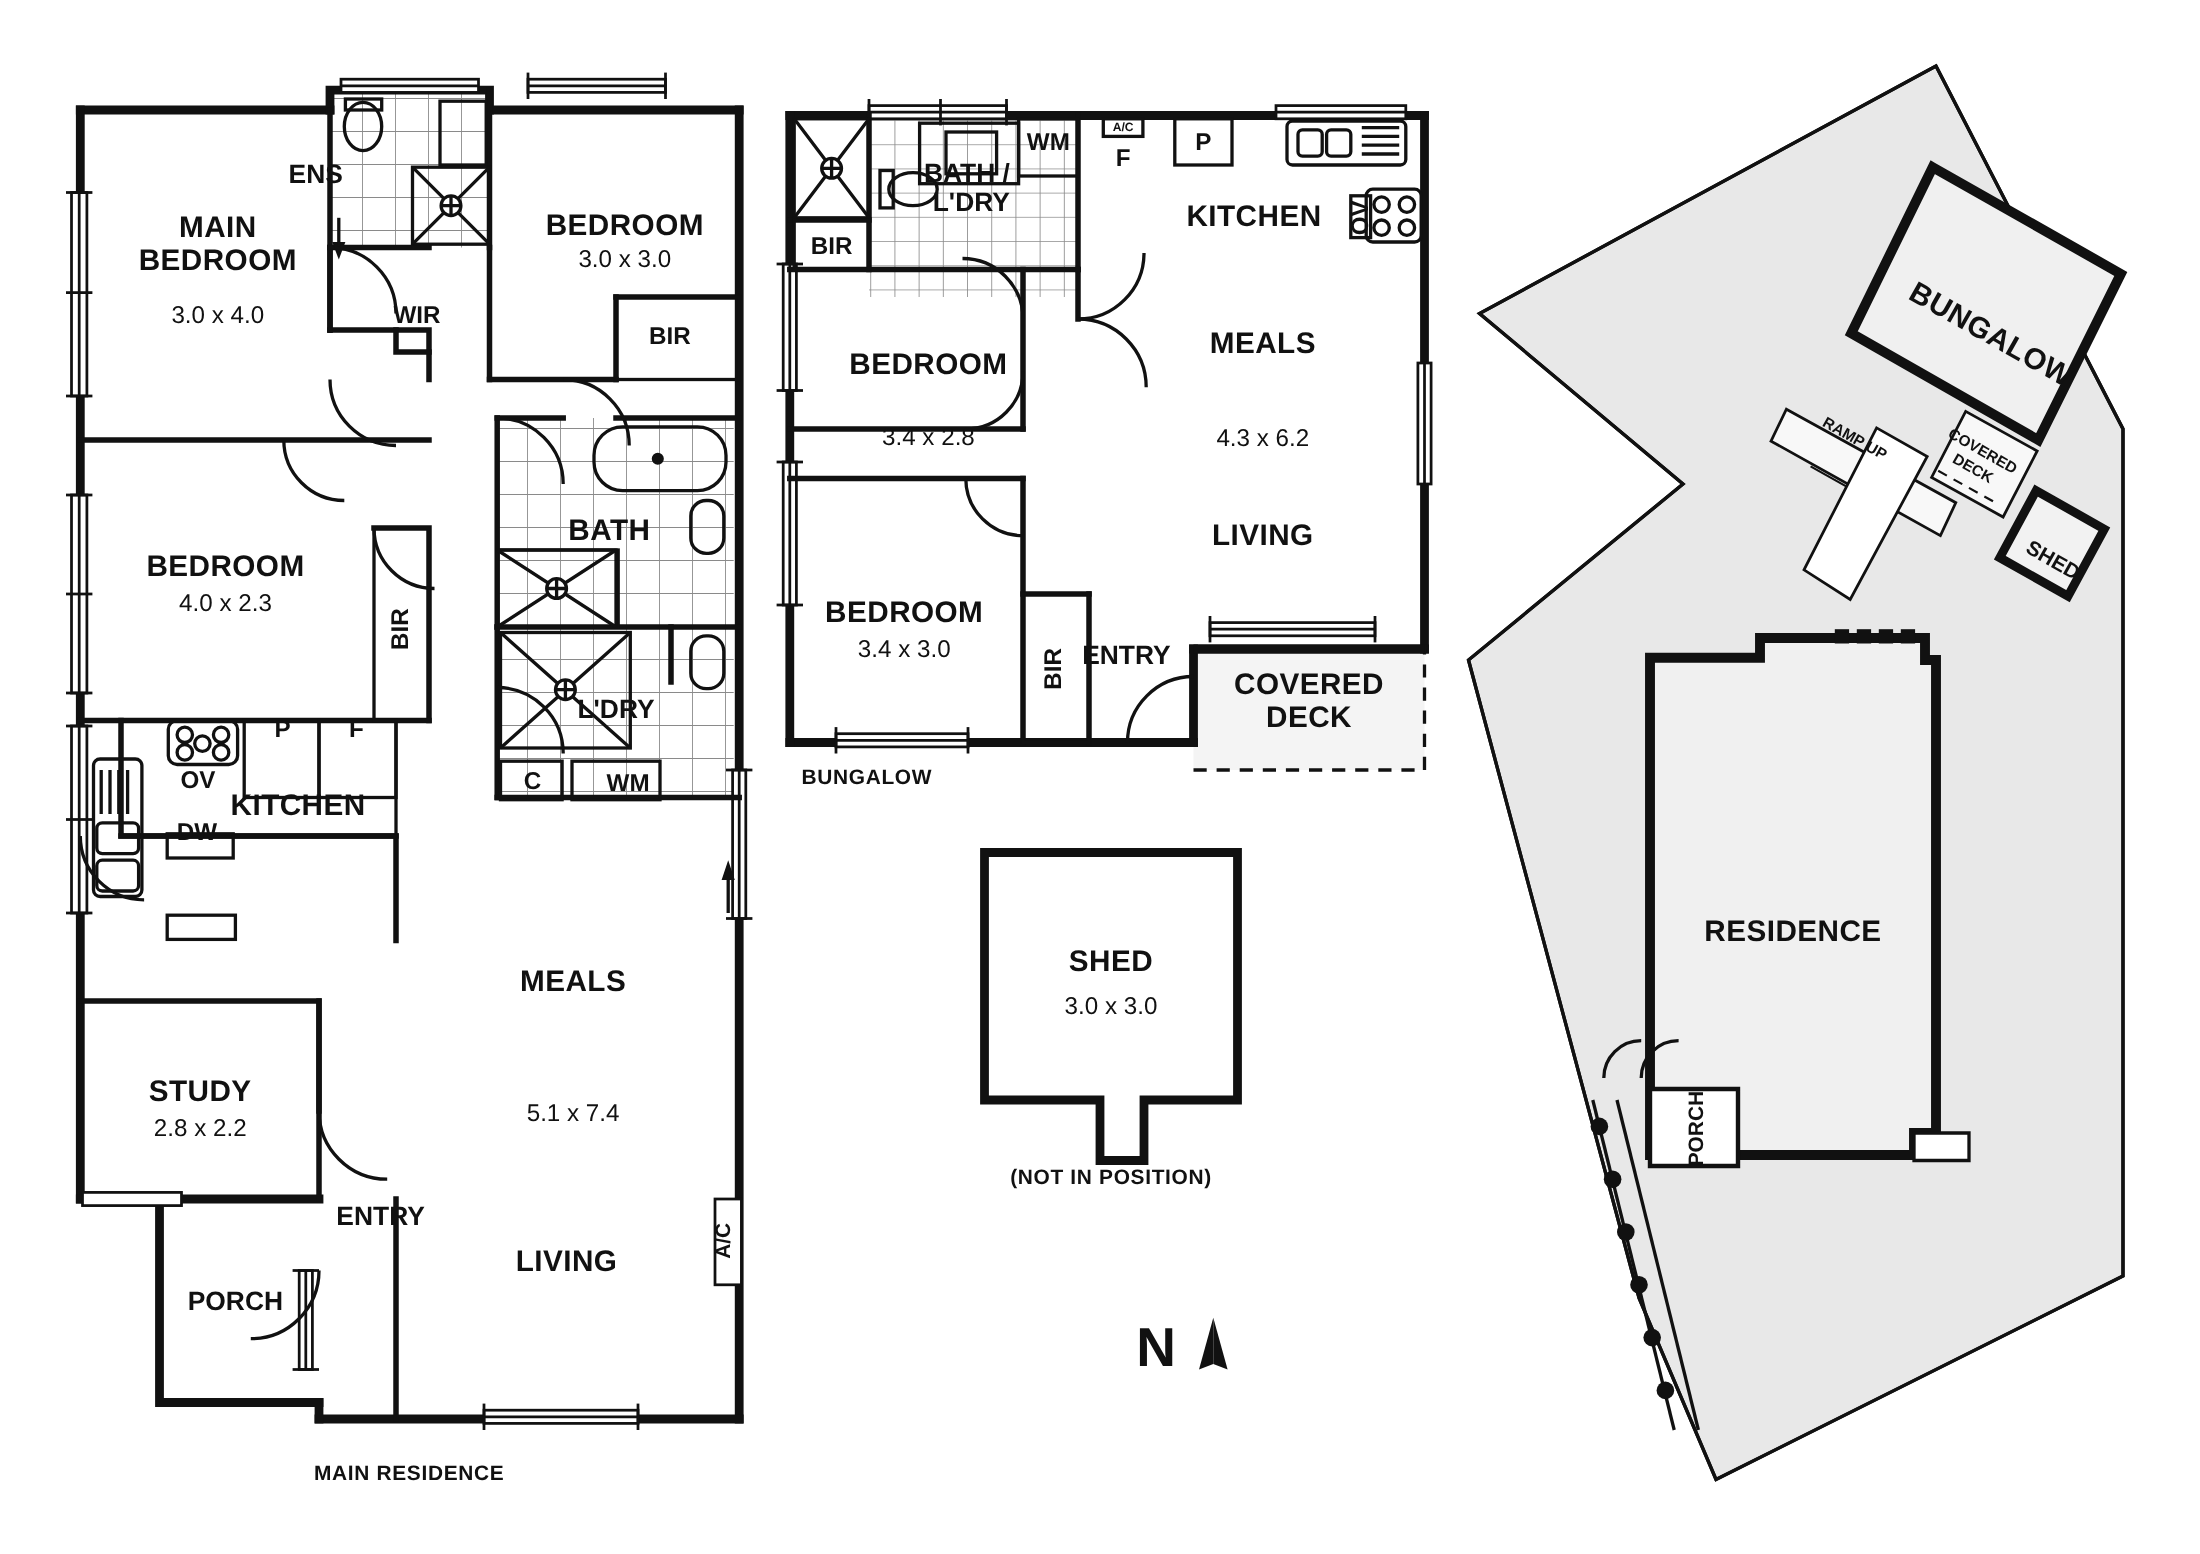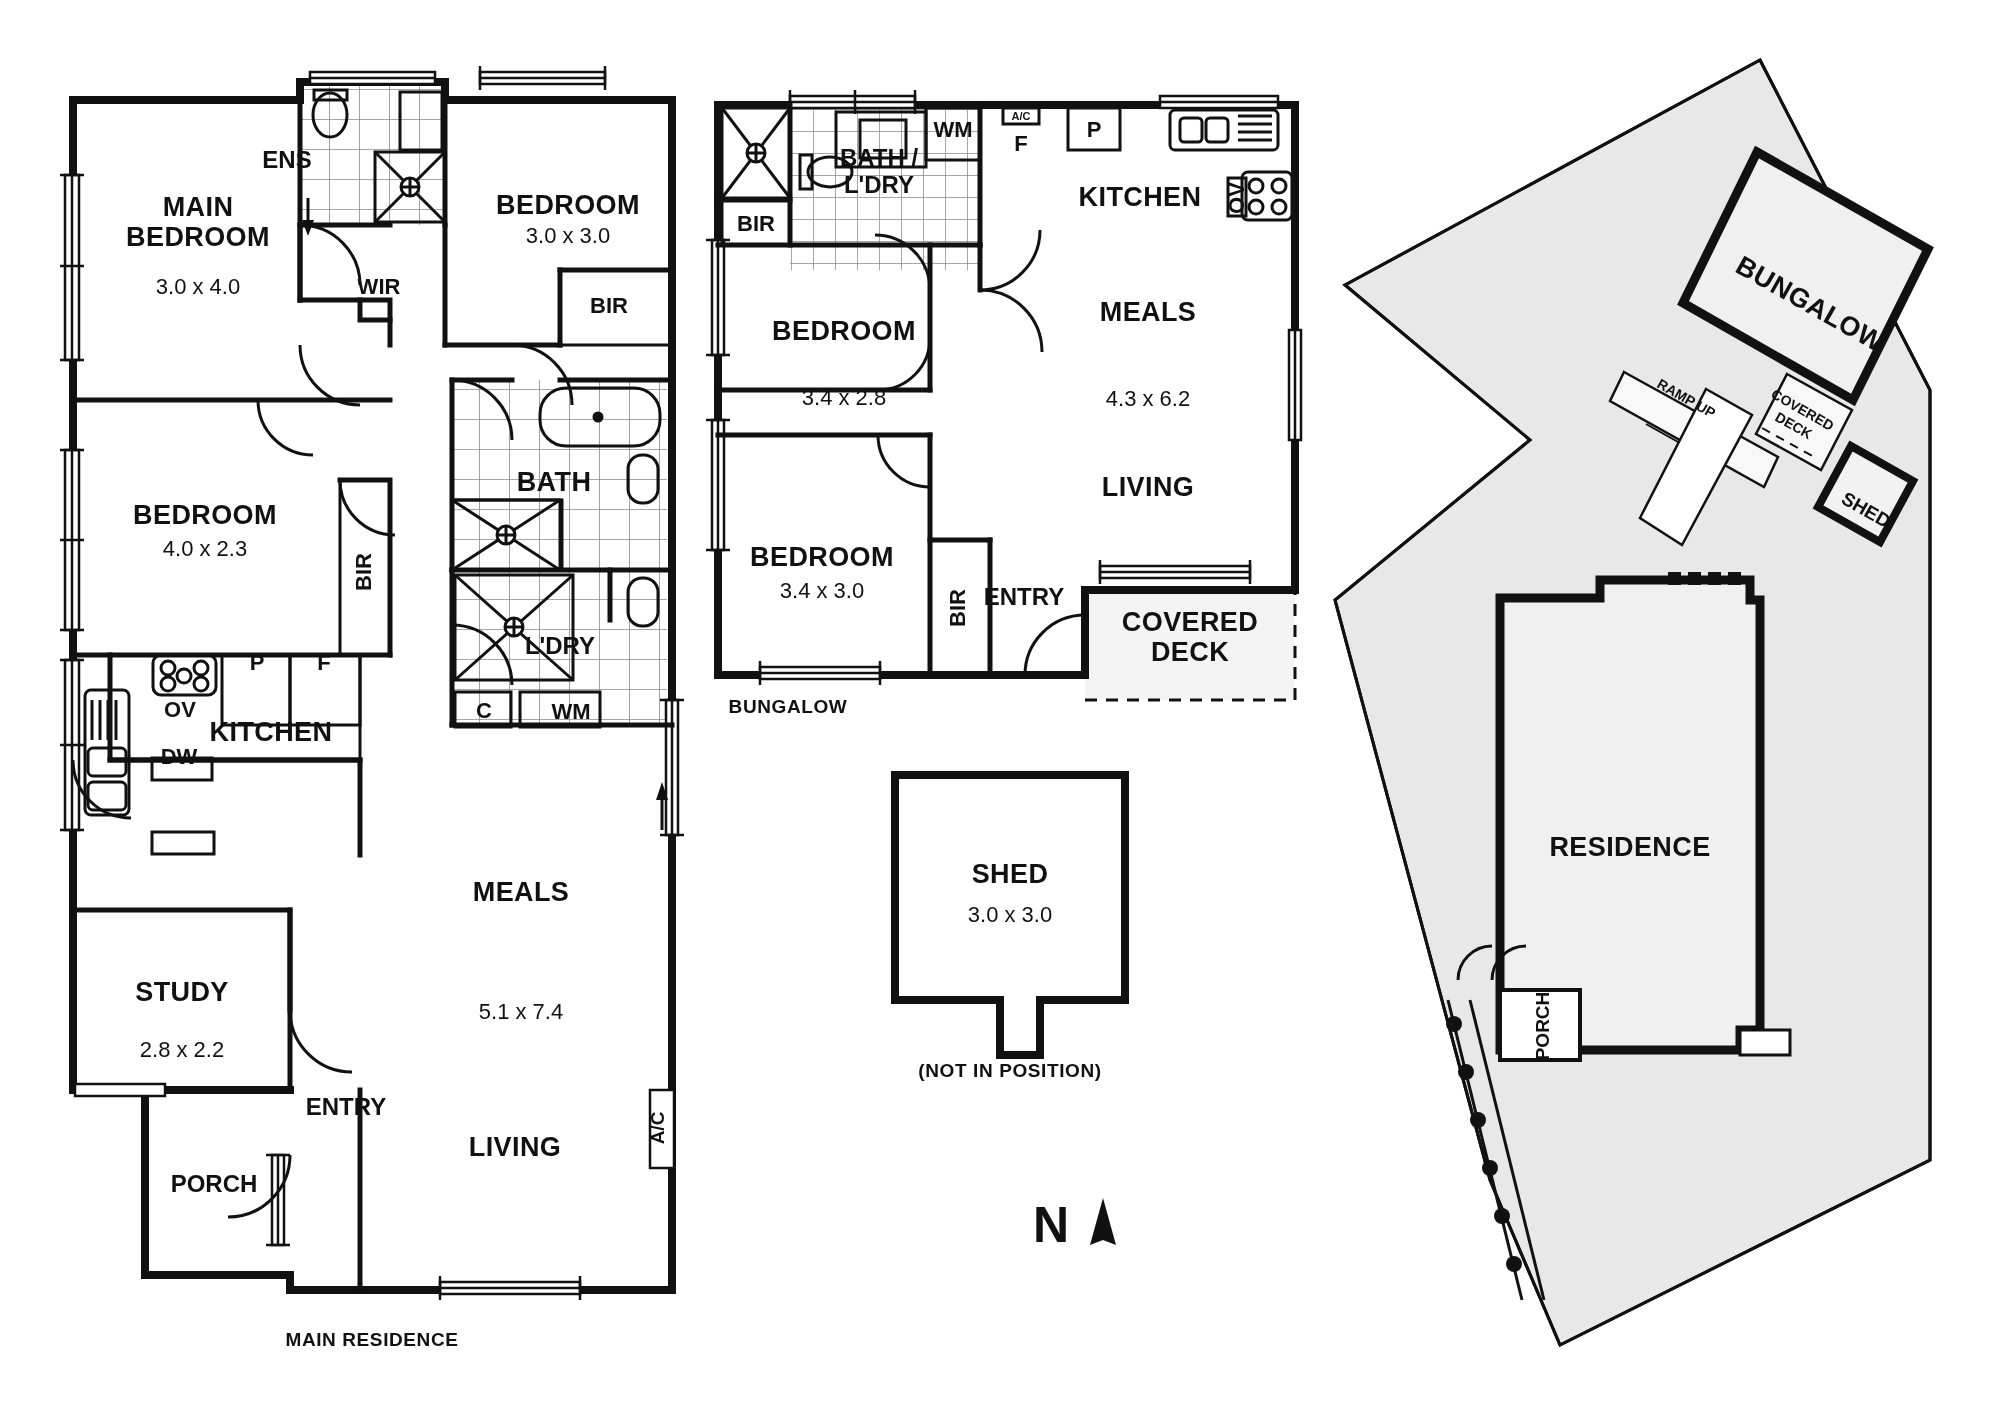--- a/index.html
+++ b/index.html
@@ -5,21 +5,21 @@
   html,body{margin:0;padding:0;background:#ffffff;}
   body{width:2000px;height:1413px;position:relative;overflow:hidden;
        font-family:"Liberation Sans", sans-serif; color:#1a1a1a;}
   #stage{position:absolute;left:0;top:0;width:2000px;height:1413px;}
   svg{position:absolute;left:0;top:0;width:2000px;height:1413px;}
   .lbl{position:absolute;font-family:"Liberation Sans",sans-serif;color:#111;
        white-space:nowrap;text-align:center;line-height:1.12;}
   .ctr{transform:translate(-50%,-50%);}
   .big{font-size:27px;font-weight:700;letter-spacing:.4px;}
   .dim{font-size:22px;font-weight:400;}
-  .mid{font-size:24px;font-weight:700;}
+  .mid{font-size:24px;font-weight:700;text-align:right;}
   .sm{font-size:22px;font-weight:700;}
   .xs{font-size:19px;font-weight:700;}
   .tiny{font-size:14px;font-weight:700;}
   .ttiny{font-size:11px;font-weight:700;}
   .foot{font-size:19px;font-weight:700;letter-spacing:.6px;}
   .vert{transform:translate(-50%,-50%) rotate(-90deg);}
 </style>
 </head>
 <body>
 
@@ -432,21 +432,21 @@
 <div class="lbl ctr big" style="left:198px;top:222px;">MAIN<br>BEDROOM</div>
 <div class="lbl ctr dim" style="left:198px;top:287px;">3.0 x 4.0</div>
 
 <div class="lbl ctr big" style="left:568px;top:205px;">BEDROOM</div>
 <div class="lbl ctr dim" style="left:568px;top:236px;">3.0 x 3.0</div>
 
 <div class="lbl ctr big" style="left:205px;top:515px;">BEDROOM</div>
 <div class="lbl ctr dim" style="left:205px;top:549px;">4.0 x 2.3</div>
 
 <div class="lbl ctr big" style="left:182px;top:992px;">STUDY</div>
-<div class="lbl ctr dim" style="left:182px;top:1026px;margin-top:24px;">2.8 x 2.2</div>
+<div class="lbl ctr dim" style="left:182px;top:1026px;">2.8 x 2.2</div>
 
 <div class="lbl ctr big" style="left:521px;top:892px;">MEALS</div>
 <div class="lbl ctr dim" style="left:521px;top:1012px;">5.1 x 7.4</div>
 <div class="lbl ctr big" style="left:515px;top:1147px;">LIVING</div>
 
 <div class="lbl ctr big" style="left:271px;top:732px;">KITCHEN</div>
 <div class="lbl ctr big" style="left:554px;top:482px;">BATH</div>
 <div class="lbl ctr mid" style="left:560px;top:646px;">L'DRY</div>
 <div class="lbl ctr mid" style="left:287px;top:160px;">ENS</div>
 <div class="lbl ctr sm" style="left:379px;top:263px;margin-top:24px;">WIR</div>

